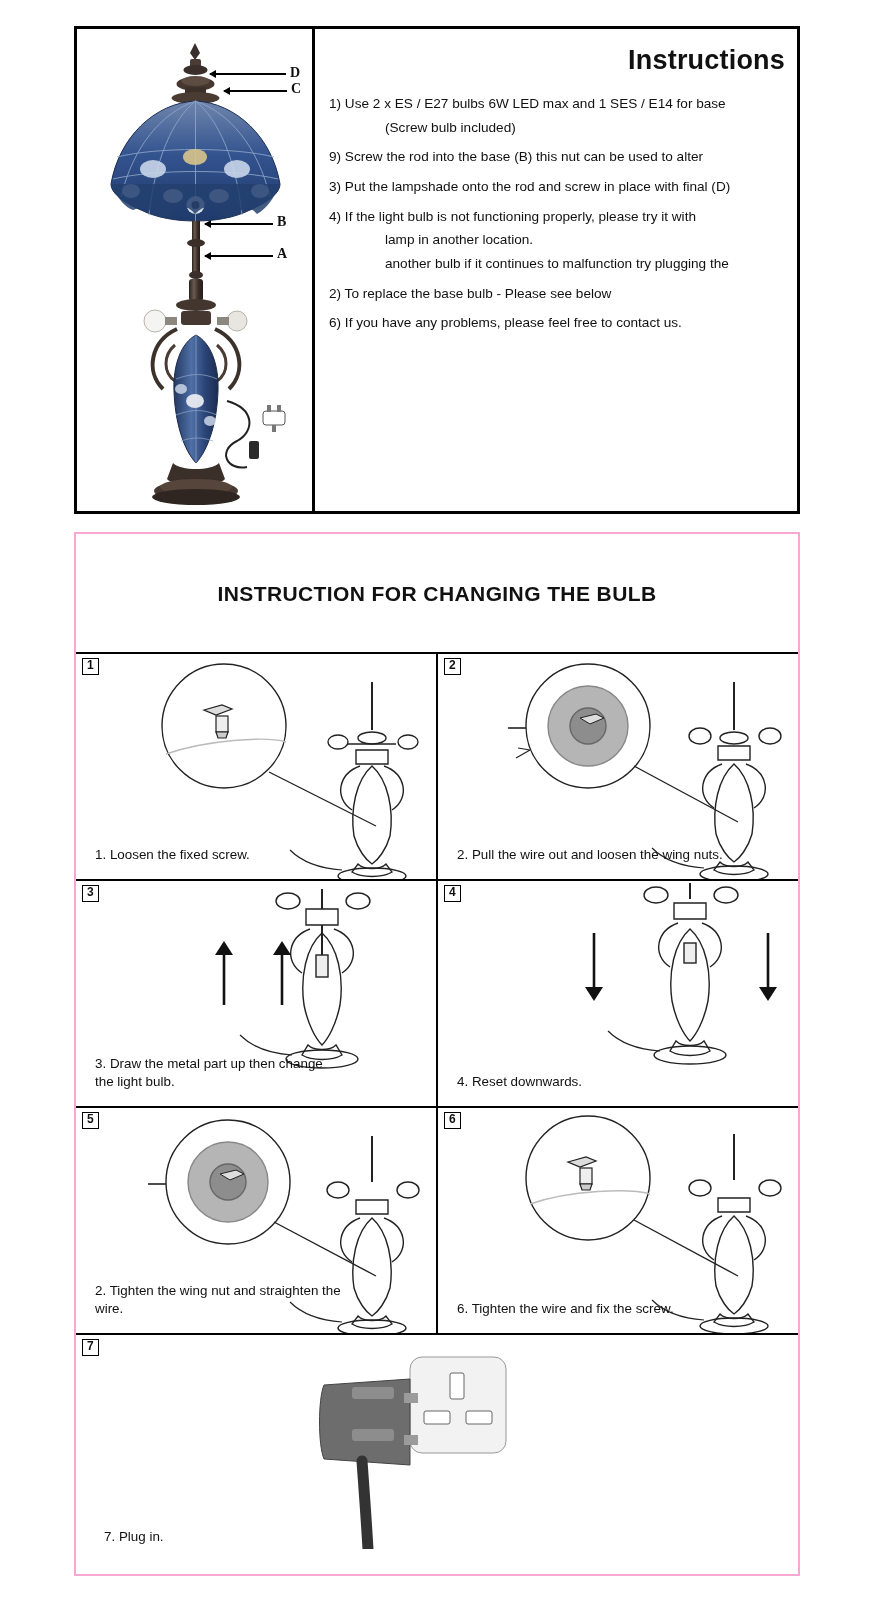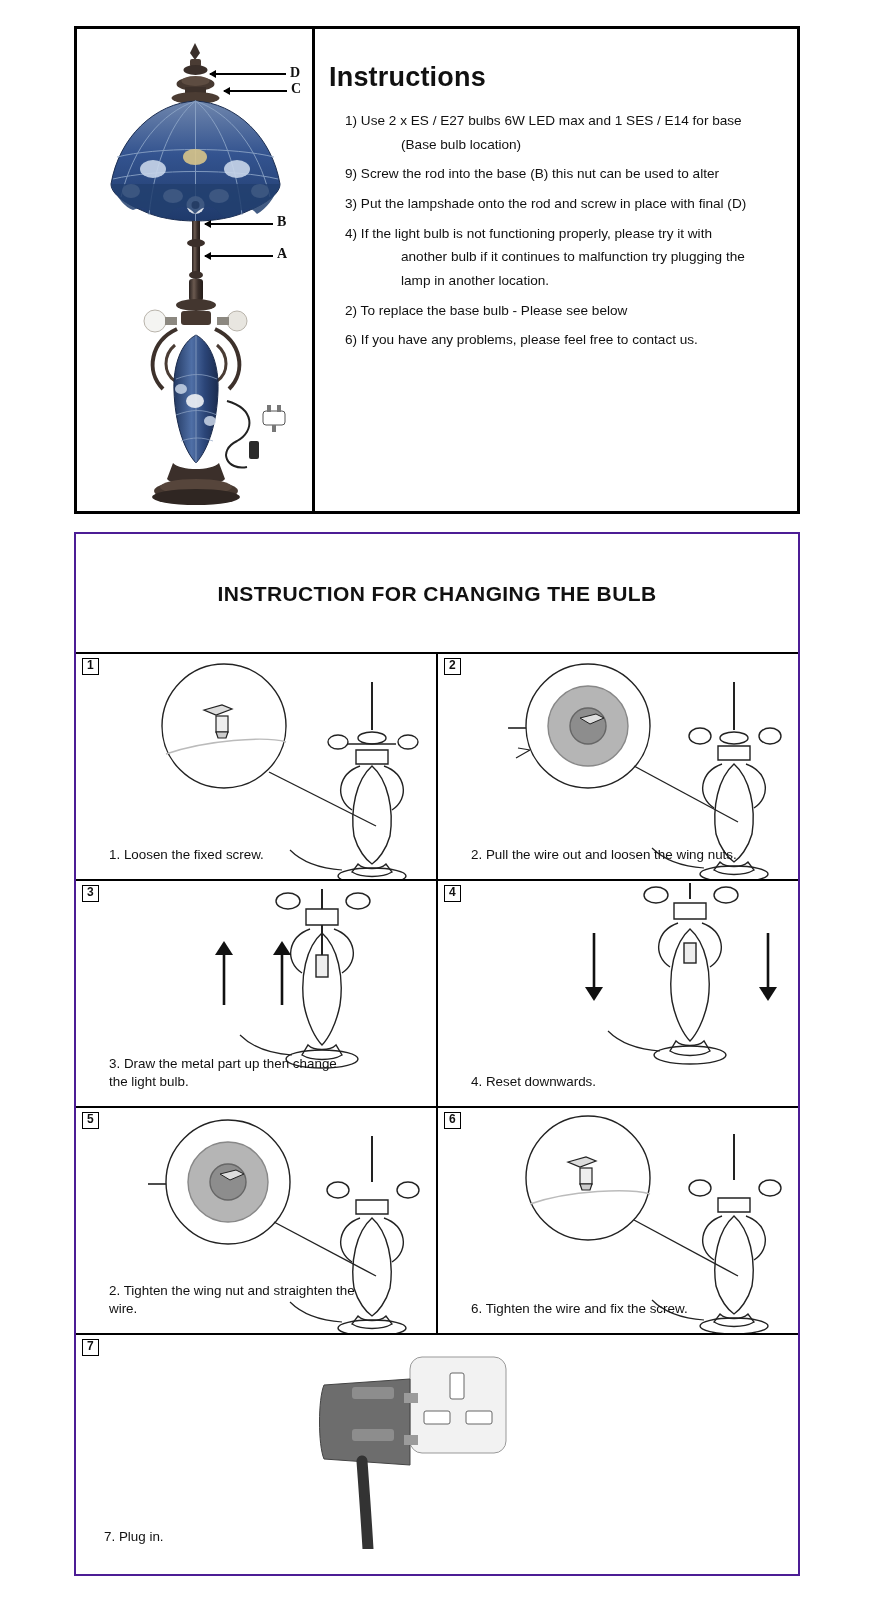--- a/index.html
+++ b/index.html
@@ -35,28 +35,28 @@
     position: relative;
     overflow: hidden;
   }
   .instructions-cell {
     flex: 1;
     position: relative;
     padding: 16px 12px 0 14px;
     box-sizing: border-box;
   }
   .instructions-title {
-    text-align: left;
+    text-align: right;
     font-size: 27px;
     font-weight: bold;
     letter-spacing: .2px;
-    margin: 17px 0 18px 0;
+    margin: 0 0 18px 0;
   }
   .inst-list {
-    margin: 16px;
+    margin: 0;
     padding: 0;
     list-style: none;
   }
   .inst-list li {
     font-size: 13.6px;
     line-height: 1.52;
     margin-bottom: 9px;
     padding-left: 18px;
     text-indent: -18px;
   }
@@ -89,21 +89,21 @@
     border-right: 7px solid #000;
   }
 
   
   .bottom-panel {
     position: absolute;
     left: 74px;
     top: 532px;
     width: 726px;
     height: 1044px;
-    border: 2px solid #4c1d95;
+    border: 2px solid #f9a8d4;
     box-sizing: border-box;
     background: #fff;
   }
   .bulb-title {
     text-align: center;
     font-size: 21px;
     font-weight: bold;
     letter-spacing: .4px;
     padding: 48px 0 0 0;
     margin: 0;
@@ -135,21 +135,21 @@
     left: 6px; top: 4px;
     font-size: 12px;
     font-weight: bold;
     border: 1.5px solid #000;
     padding: 0px 4px 1px 4px;
     line-height: 1.15;
     background: #fff;
   }
   .step-caption {
     position: absolute;
-    left: 33px;
+    left: 19px;
     bottom: 16px;
     font-size: 13.4px;
     line-height: 1.3;
     max-width: 250px;
   }
   .step-caption.wide { max-width: 290px; }
   .cap7 { left: 28px; bottom: 22px; }
 
   
   .svg-abs { position: absolute; }
@@ -283,32 +283,32 @@
       <div class="callout-line" style="left:128px; top:226px; width:68px;"></div>
       <div class="callout-label" style="left:200px; top:217px;">A</div>
     </div>
   </div>
 
   <div class="instructions-cell">
     <h1 class="instructions-title">Instructions</h1>
     <ul class="inst-list">
       <li>
         <span>1) Use 2 x ES / E27 bulbs 6W LED max and 1 SES / E14 for base</span>
-        <span class="inst-sub">(Base bulb location)</span>
+        <span class="inst-sub">(Screw bulb included)</span>
       </li>
       <li>
         <span>9) Screw the rod into the base (B) this nut can be used to alter</span>
       </li>
       <li>
         <span>3) Put the lampshade onto the rod and screw in place with final (D)</span>
       </li>
       <li>
         <span>4) If the light bulb is not functioning properly, please try it with</span>
+        <span class="inst-sub">lamp in another location.</span>
         <span class="inst-sub">another bulb if  it continues to malfunction try plugging the</span>
-        <span class="inst-sub">lamp in another location.</span>
       </li>
       <li>
         <span>2) To replace the base bulb - Please see below</span>
       </li>
       <li>
         <span>6) If you have any problems, please feel free to contact us.</span>
       </li>
     </ul>
   </div>
 </div>

